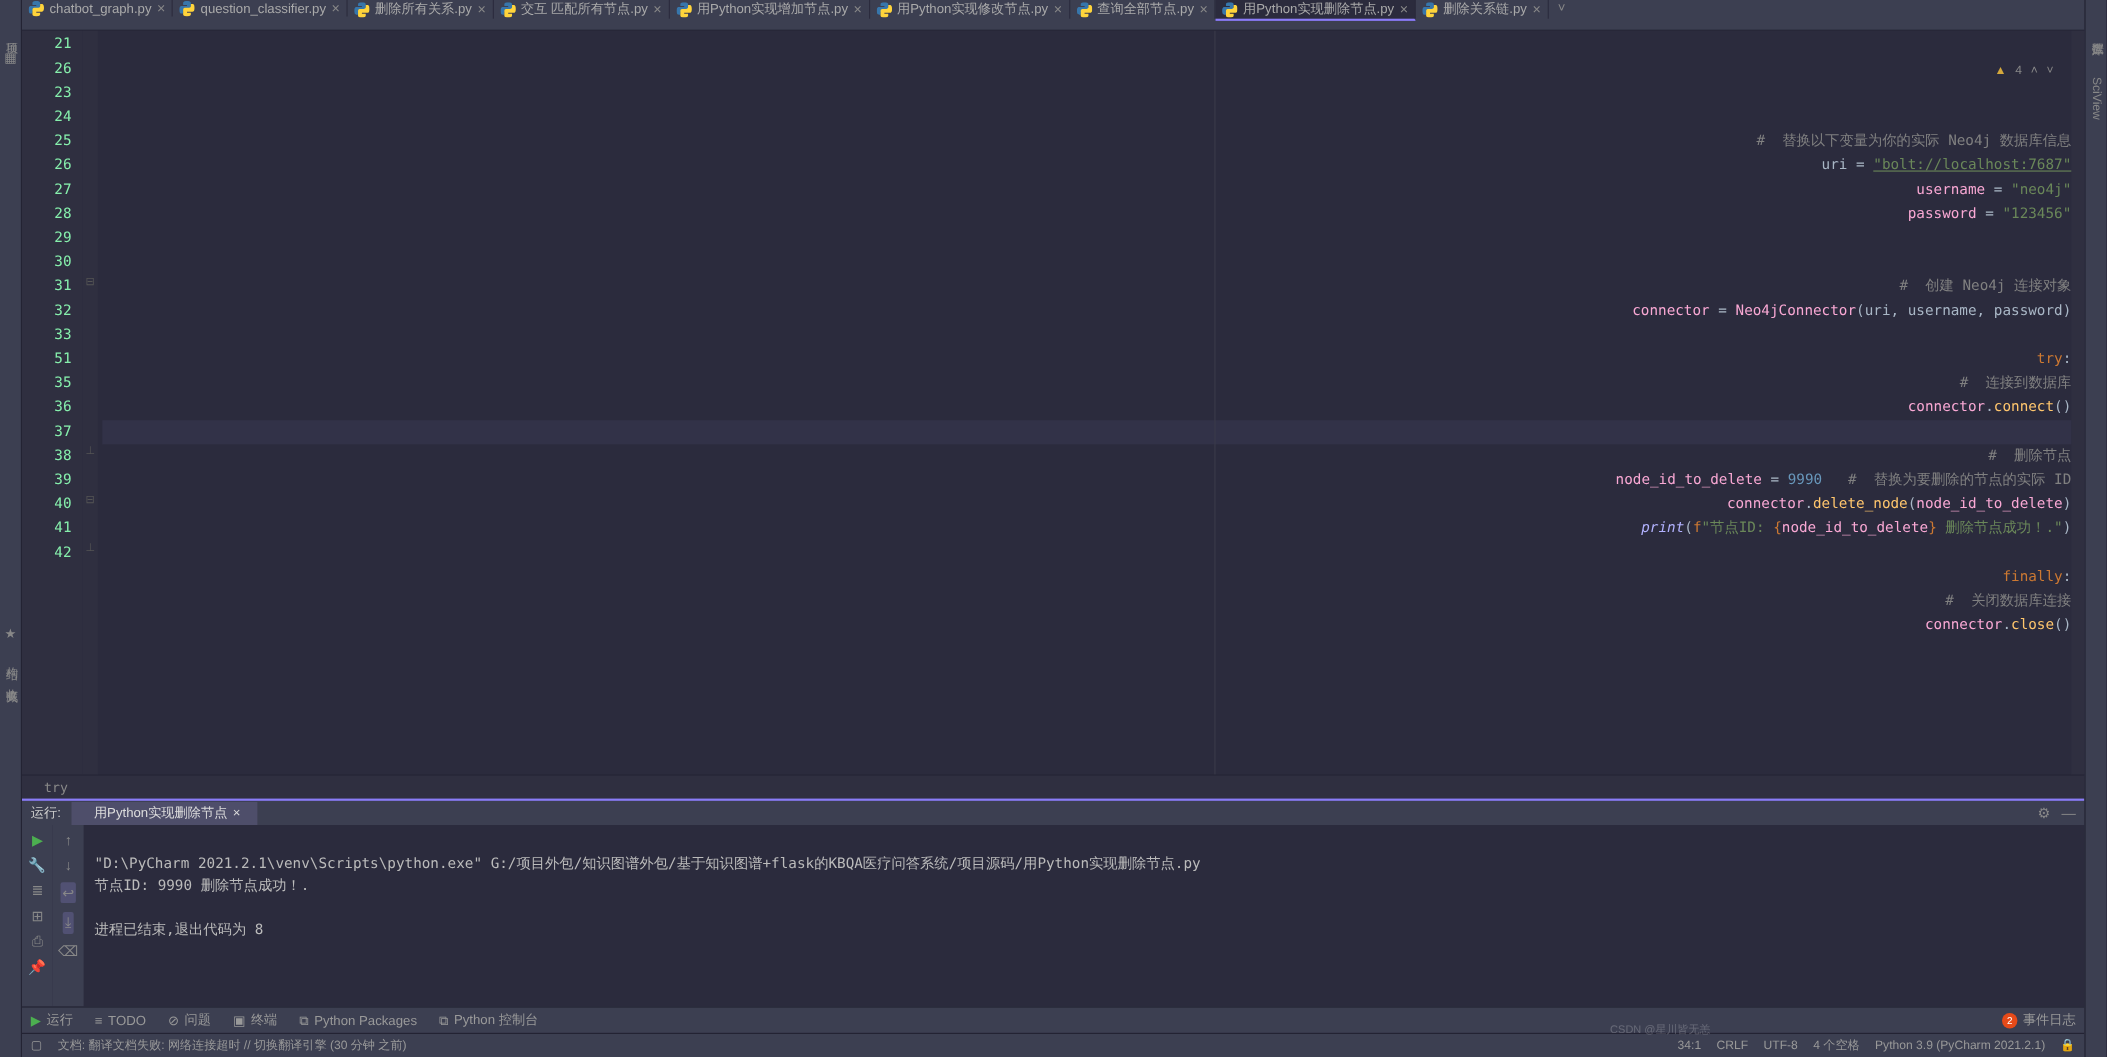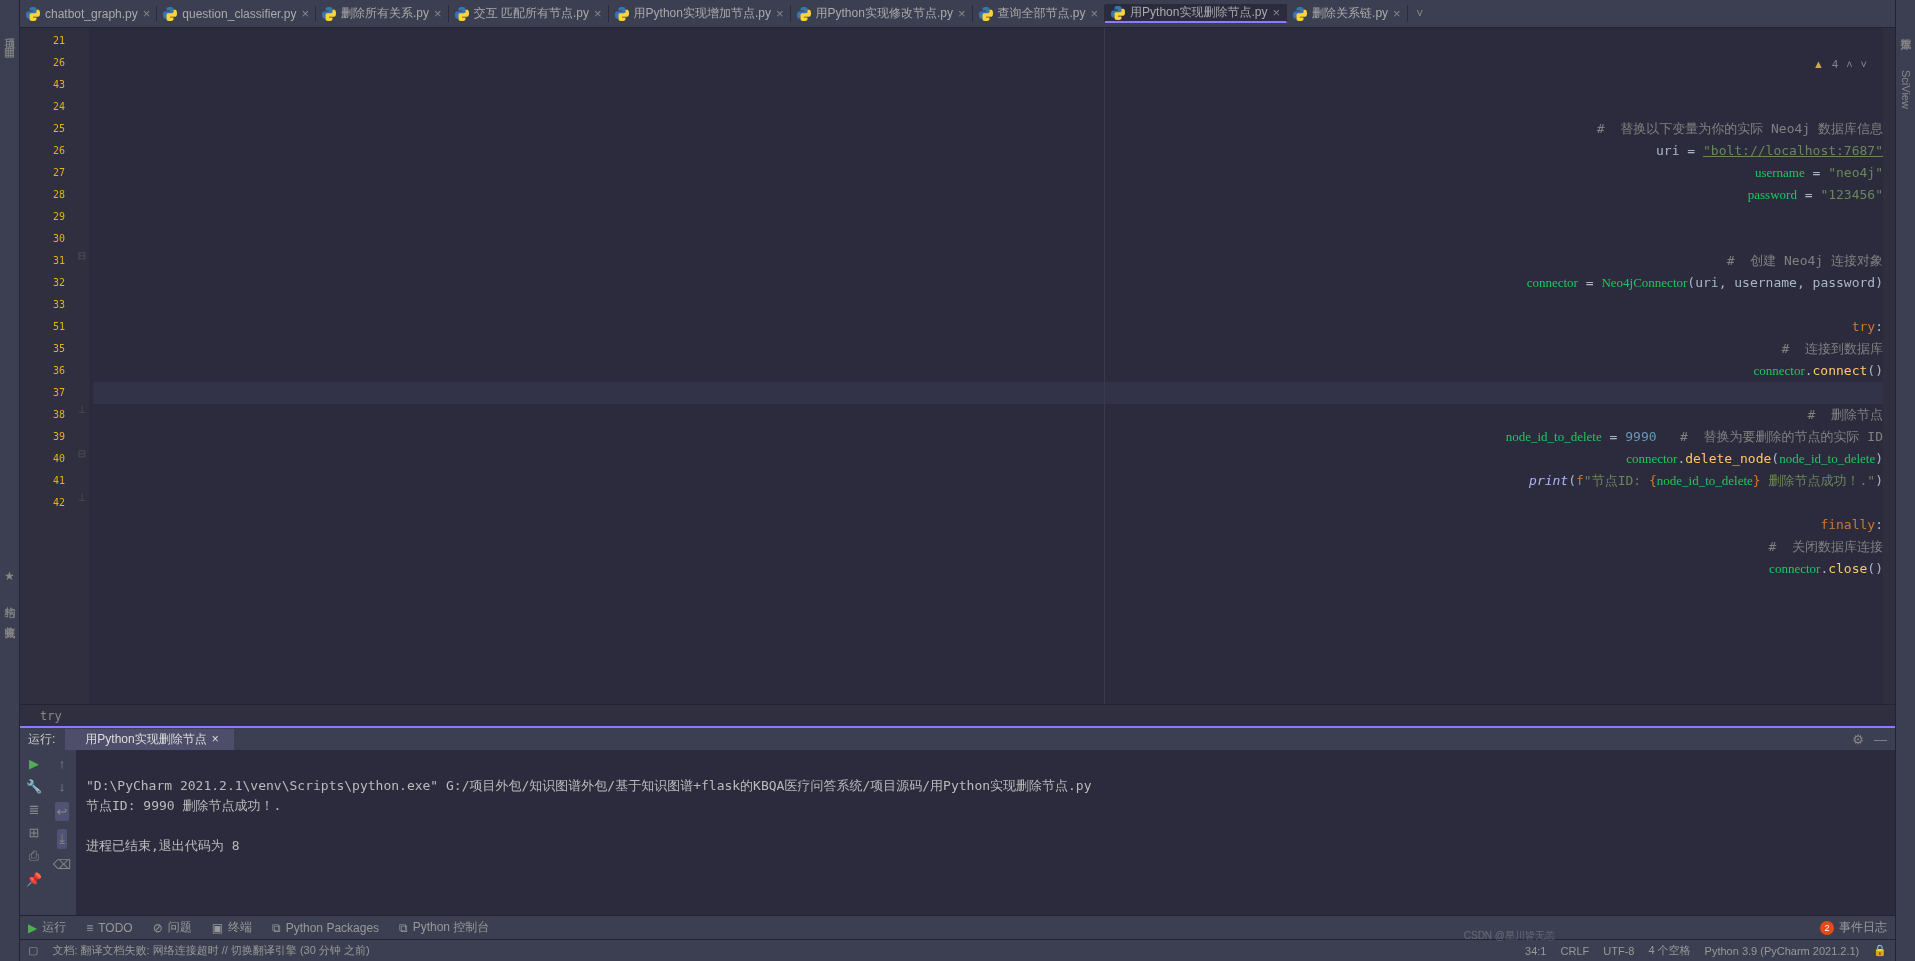--- a/index.html
+++ b/index.html
@@ -33,21 +33,21 @@
   align-items: center;
   padding-top: 20px;
 }
 .right-sidebar .rot { writing-mode: vertical-rl; font-size: 11px; color: #888; margin: 10px 0; }
 .main-col { flex: 1; display: flex; flex-direction: column; }
 .tab-bar {
   height: 28px;
   background: #3c3f51;
   border-bottom: 1px solid #232333;
   display: flex;
-  align-items: center;
+  align-items: flex-start;
   overflow: hidden;
 }
 .tab {
   display: flex;
   align-items: center;
   padding: 0 6px;
   border-right: 1px solid #2b2b3d;
   color: #aaa;
   gap: 5px;
   font-size: 12px;
@@ -55,25 +55,25 @@
 }
 .tab.active { background: #2b2b3d; border-bottom: 2px solid #8a7cf8; }
 .tab .pyicon { width: 14px; height: 14px; display: inline-block; }
 .tab .pyicon svg { width: 14px; height: 14px; }
 .tab .close { color: #888; font-size: 13px; }
 .tab-scroll { width: 24px; display: flex; align-items: center; justify-content: center; color: #888; }
 .editor-wrap { flex: 1; display: flex; position: relative; background: #2b2b3d; }
 .gutter {
   width: 55px;
   background: #2f2f40;
-  color: #eab308;
+  color: #86efac;
   text-align: right;
   padding-right: 10px;
   font-family: Consolas, monospace;
-  font-size: 10px;
+  font-size: 13px;
   line-height: 22px;
   padding-top: 2px;
 }
 .gutter .ln { height: 22px; }
 .fold-gutter { width: 14px; background: #2f2f40; padding-top: 2px; }
 .fold-gutter .fm { height: 22px; color: #555; font-size: 10px; text-align: center; }
 .code-area {
   flex: 1;
   font-family: Consolas, monospace;
   font-size: 13px;
@@ -84,21 +84,21 @@
   position: relative;
   text-align: right;
 }
 .code-line { height: 22px; }
 .code-line.current { background: #323248; }
 .vsep { position: absolute; top: 0; bottom: 0; left: 1015px; width: 1px; background: #3a3a4a; }
 .tok-comment { color: #808080; }
 .tok-kw { color: #cc7832; }
 .tok-str { color: #6a8759; }
 .tok-strunder { color: #6a8759; text-decoration: underline; }
-.tok-var { color: #22c55e; font-family: Liberation Serif, serif; }
+.tok-var { color: #f9a8d4; }
 .tok-varunder { color: #a9b7c6; }
 .tok-fn { color: #ffc66d; }
 .tok-fnital { color: #b2b2ff; font-style: italic; }
 .tok-num { color: #6897bb; }
 .tok-op { color: #a9b7c6; }
 .editor-top-right {
   position: absolute;
   top: 30px;
   right: 28px;
   display: flex;
@@ -301,21 +301,21 @@
           <span>删除关系链.py</span>
           <span class="close">×</span>
         </div>
         <div class="tab-scroll">˅</div>
       </div>
 
     <div class="editor-wrap">
       <div class="gutter" id="gutter">
           <div class="ln">21</div>
           <div class="ln">26</div>
-          <div class="ln">43</div>
+          <div class="ln">23</div>
           <div class="ln">24</div>
           <div class="ln">25</div>
           <div class="ln">26</div>
           <div class="ln">27</div>
           <div class="ln">28</div>
           <div class="ln">29</div>
           <div class="ln">30</div>
           <div class="ln">31</div>
           <div class="ln">32</div>
           <div class="ln">33</div>

